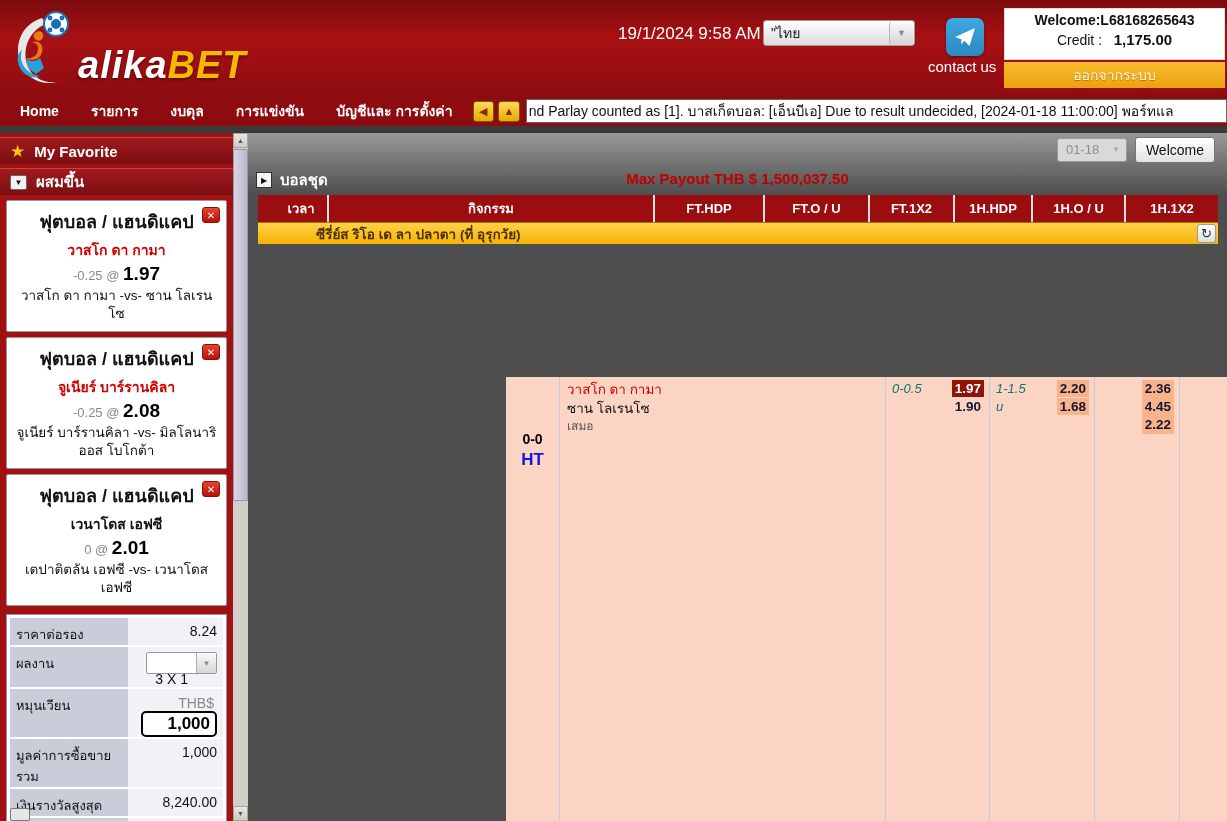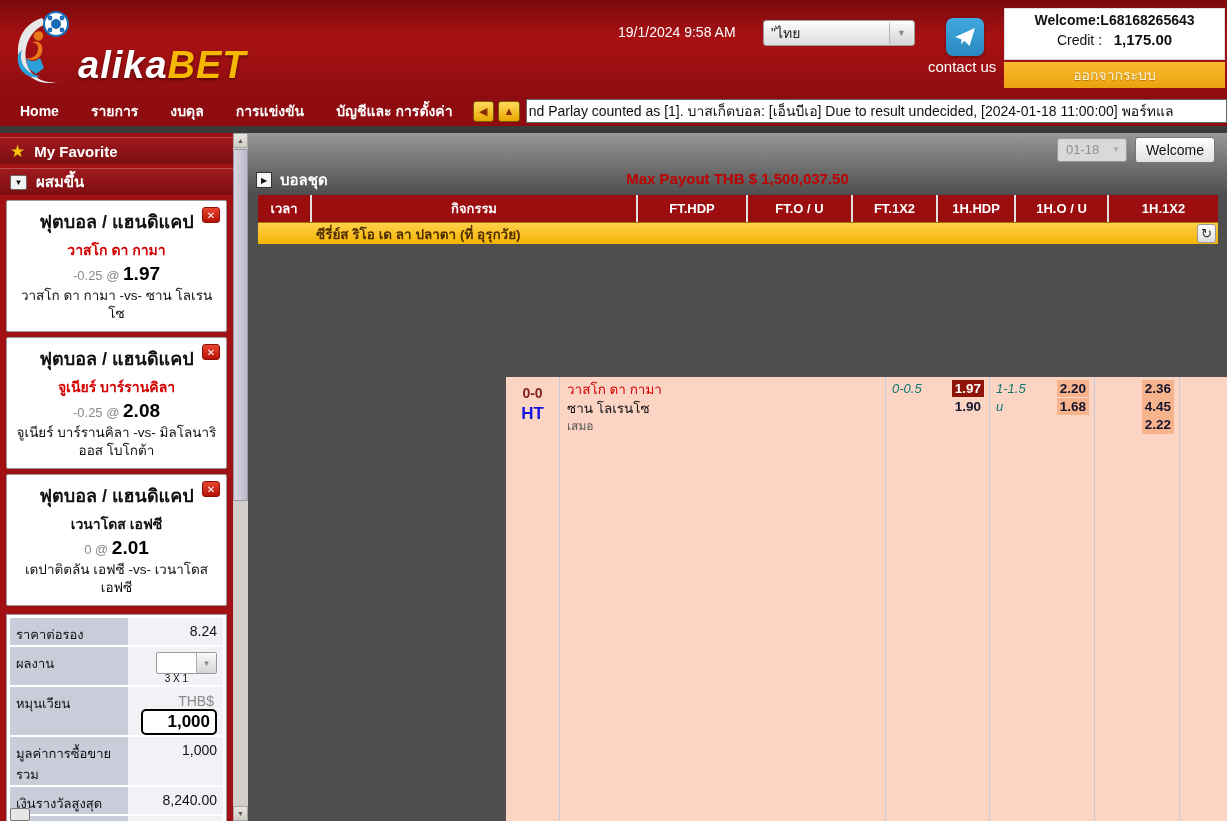--- a/index.html
+++ b/index.html
@@ -7,21 +7,21 @@
   .page { position:relative; width:1227px; height:821px; }
 
   
   .header { position:absolute; left:0; top:0; width:1227px; height:96px;
     background:linear-gradient(#7c0a0c,#a81114 40%,#8e0d10); }
   .logo { position:absolute; left:12px; top:4px; width:300px; height:90px; display:flex; align-items:flex-end; }
   .logo svg { position:absolute; left:0; top:2px; }
   .logo-text { position:absolute; left:66px; top:40px; font-style:italic; font-weight:bold; font-size:38px; letter-spacing:1px; }
   .logo-alika { color:#ffffff; text-shadow:0 2px 3px rgba(0,0,0,.4); }
   .logo-bet { color:#f5b700; text-shadow:0 2px 3px rgba(0,0,0,.4); }
-  .hdr-datetime { position:absolute; left:618px; top:24px; color:#fff; font-size:14px; }
+  .hdr-datetime { position:absolute; left:618px; top:24px; color:#fff; font-size:17px; }
   .lang-select { position:absolute; left:763px; top:20px; width:152px; height:26px; background:linear-gradient(#fdfdfd,#dcdcdc); border:1px solid #9a9a9a; border-radius:3px; display:flex; align-items:center; }
   .lang-select .val { flex:1; padding-left:7px; font-size:14px; color:#222; }
   .lang-arrow { width:24px; height:22px; margin-right:1px; border-left:1px solid #b5b5b5; background:linear-gradient(#fafafa,#d5d5d5); color:#8a8a8a; font-size:9px; display:flex; align-items:center; justify-content:center; border-radius:2px; }
   .telegram { position:absolute; left:946px; top:18px; width:38px; height:38px; border-radius:7px; background:linear-gradient(#3fa9e0,#2a88c0); display:flex; align-items:center; justify-content:center; box-shadow:0 1px 3px rgba(0,0,0,.4); }
   .contact-label { position:absolute; left:928px; top:58px; color:#fff; font-size:15px; }
   .welcome-panel { position:absolute; left:1004px; top:8px; width:221px; height:52px; background:#fff; border:1px solid #ddd; text-align:center; padding-top:3px; }
   .welcome-line { font-size:14px; font-weight:bold; color:#111; }
   .credit-line { font-size:14px; color:#111; margin-top:3px; }
   .credit-line b { font-size:15px; }
   .logout-btn { position:absolute; left:1004px; top:62px; width:221px; height:26px; background:linear-gradient(#f8bb2e,#eca210); color:#fff8dc; font-size:14px; text-align:center; line-height:26px; cursor:pointer; text-shadow:0 1px 1px rgba(120,70,0,.5); }
@@ -50,21 +50,21 @@
   .slip-hdp { color:#8a8a8a; font-size:13px; }
   .slip-odds { color:#000; font-weight:bold; font-size:19px; }
   .slip-fixture { font-size:13.5px; color:#111; margin-top:2px; line-height:18px; }
   .bet-form { background:#fff; border:1px solid #999; margin:8px 6px 0 6px; padding:3px; }
   .frow { display:flex; margin-bottom:2px; min-height:27px; }
   .flabel { width:118px; background:#c9cdd9; font-size:13px; color:#111; padding:6px 0 0 6px; }
   .fvalue { flex:1; background:#f1f1f6; text-align:right; font-size:14px; color:#111; padding:5px 6px 0 0; }
   .fvalue.blue { color:#1d4fd7; }
   .fvalue.red { color:#e01b1b; line-height:17px; padding-top:3px; }
   .fselect { display:inline-flex; align-items:center; background:#fff; border:1px solid #9a9a9a; border-radius:2px; height:22px; cursor:pointer; }
-  .fselect span:first-child { padding:0 8px; font-size:10px;margin-top:31px; }
+  .fselect span:first-child { padding:0 8px; font-size:14px;margin-top:31px; }
   .selarrow { width:20px; height:20px; background:linear-gradient(#fafafa,#d5d5d5); border-left:1px solid #b0b0b0; color:#8a8a8a; font-size:8px; display:flex; align-items:center; justify-content:center; }
   .fcur { color:#8a8a8a; font-size:14px; margin-right:3px; vertical-align:middle; }
   .finput { width:76px; height:26px; border:2px solid #000; border-radius:5px; font-size:17px; font-weight:bold; text-align:right; padding-right:5px; font-family:"Liberation Sans","DejaVu Sans",sans-serif; }
   .collapsed-box { position:absolute; left:10px; top:675px; width:20px; height:13px; background:#e6e6e6; border:1px solid #777; border-radius:2px; }
 
   
   .sscroll { position:absolute; left:233px; top:133px; width:15px; height:688px; background:#d2cfca; }
   .sbtn { position:absolute; left:0; width:15px; height:15px; background:linear-gradient(#e8e6e1,#cfccc6); border:1px solid #a8a59f; color:#555; font-size:7px; text-align:center; line-height:14px; cursor:pointer; }
   .sbtn.up { top:0; }
   .sbtn.down { bottom:0; }
@@ -76,34 +76,34 @@
   .date-select { width:70px; height:24px; background:#d9d9d9; border:1px solid #9a9a9a; border-radius:3px; display:flex; align-items:center; margin-right:8px; }
   .date-select .val { flex:1; padding-left:8px; font-size:13px; color:#8f8f8f; }
   .date-select .arr { width:20px; height:20px; color:#aaa; font-size:8px; text-align:center; line-height:20px; }
   .refresh-btn { height:26px; padding:0 10px; background:linear-gradient(#ffffff,#e2e2e2); border:1px solid #777; border-radius:3px; font-size:14px; color:#111; line-height:24px; cursor:pointer; }
   .title-row { height:27px; position:relative; display:flex; align-items:center; padding-left:8px; }
   .title-ico { width:16px; height:16px; background:#f5f5f5; border:1px solid #333; color:#111; font-size:8px; text-align:center; line-height:15px; }
   .main-title { color:#fff; font-weight:bold; font-size:15px; margin-left:8px; }
   .max-payout { position:absolute; left:50%; transform:translateX(-50%); top:4px; color:#c00000; font-weight:bold; font-size:15px; white-space:nowrap; }
 
   .otable { margin:2px 9px 0 10px; width:960px; }
-  .ohead { display:flex; height:27px; background:#9c0d10; }
+  .ohead { display:flex; height:27px; background:#9c0d10;padding-left:17px; }
   .ohead .hc { color:#fff; font-weight:bold; font-size:13px; display:flex; align-items:center; justify-content:center; border-right:2px solid #e0e0e0; }
   .ohead .hc.last { border-right:none; }
   .w-time{width:54px;} .w-team{width:326px;} .w-hdp{width:110px;} .w-ou{width:105px;} .w-x12{width:85px;} .w-h1a{width:78px;} .w-h1b{width:93px;} .w-h1c{flex:1;}
 
   .lbar { height:22px; background:linear-gradient(#ffd04a,#f4b402); border-top:1px solid #9a7a00; display:flex; align-items:center; position:relative; }
   .lname { margin-left:58px; font-size:13.5px; font-weight:bold; color:#4d2e00; }
   .lrefresh { position:absolute; right:2px; top:1px; width:19px; height:19px; background:linear-gradient(#ffffff,#dedede); border:1px solid #999; border-radius:3px; color:#333; font-size:13px; line-height:18px; text-align:center; cursor:pointer; }
 
   .orow { display:flex; position:relative; background:#fcd4c4; border-bottom:1px solid #c4cadb; }
   .orow.main { min-height:58px; }
   .c { border-right:1px solid #c4cadb; }
   .c.time { width:54px; text-align:center; padding-top:8px; }
-  .score { font-size:14px; font-weight:bold; color:#7f1d1d; }
+  .score { font-size:14px; font-weight:bold; color:#000000;margin-top:46px; }
   .period { font-size:17px; font-weight:bold; margin-top:3px; }
   .period.blue { color:#1414e0; }
   .c.team { width:326px; padding:3px 0 0 7px; }
   .tname { font-size:13.5px; color:#111; line-height:19px; cursor:pointer; }
   .tname.red { color:#d40000; }
   .draw { font-size:12px; color:#555; line-height:17px; cursor:pointer; }
   .grp { display:flex; padding-top:3px; }
   .grp.hdpw { width:104px; } .grp.ouw { width:105px; }
   .lines { width:44%; padding-left:6px; }
   .hline { font-size:13px; color:#0f766e; line-height:18px;font-style:italic; }

